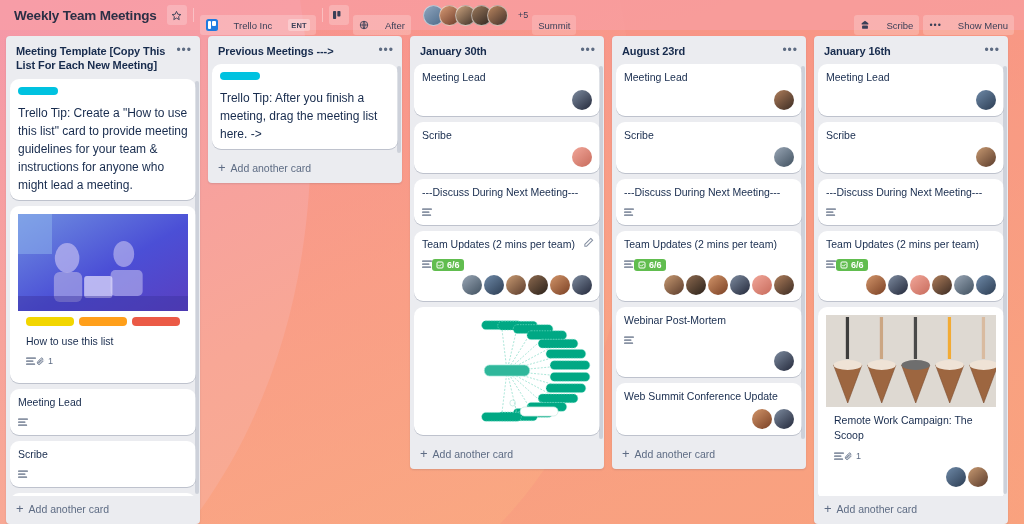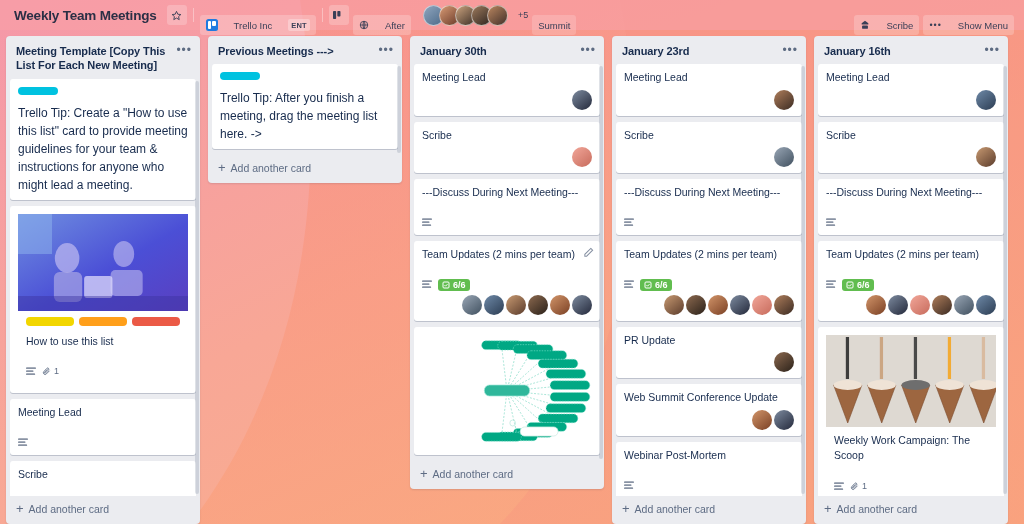--- a/index.html
+++ b/index.html
@@ -99,37 +99,37 @@
   }
   .cards {
     flex: 1 1 auto; overflow: hidden;
     padding: 0 4px; position: relative;
   }
   .scroll-rail {
     position: absolute; right: 1px; top: 2px; bottom: 2px;
     width: 4px; border-radius: 2px; background: rgba(9,30,66,0.13);
   }
   .card {
-    background: #fff; border-radius: 3px;
+    background: #fff; border-radius: 9px;
     margin-bottom: 6px; padding: 6px 8px 6px 8px;
     box-shadow: 0 1px 0 rgba(9,30,66,0.2);
     position: relative; cursor: pointer;
   }
   .card.nopad { padding: 8px; overflow: hidden; }
   .card-title {
     font-size: 10.5px; color: #172b4d; line-height: 1.45;
     word-wrap: break-word; padding-right: 2px;
   }
   .card-desc {
     font-size: 12px; color: #172b4d; line-height: 1.5;
   }
   .label-pill { height: 8px; width: 40px; border-radius: 4px; display: inline-block; margin: 2px 4px 5px 0; }
   .label-row { display: flex; gap: 5px; padding: 6px 8px 2px 8px; }
   .label-row .label-pill { width: 48px; height: 9px; margin: 0; }
-  .badges { display: flex; align-items: center; gap: 6px; margin-top: 16px; min-height: 13px; }
+  .badges { display: flex; align-items: center; gap: 0; margin-top: 6px; min-height: 13px; }
   .badge { display: flex; align-items: center; gap: 3px; color: #5e6c84; font-size: 9px; }
   .badge.check { background: #61bd4f; color: #fff; border-radius: 3px; padding: 1px 4px; font-weight: 600; }
   .desc-icon { display: inline-block; width: 10px; height: 9px; }
   .card-members { display: flex; justify-content: flex-end; gap: 2px; margin-top: 4px; }
   .card-members .mav {
     width: 20px; height: 20px; border-radius: 50%;
     background-size: cover; flex: 0 0 auto;
   }
   .card-members.wrap { flex-wrap: wrap; }
   .pencil {
@@ -439,21 +439,21 @@
         </div>
         <div class="scroll-rail"></div>
       </div>
       <div class="add-card">
         <span class="plus">+</span>
         <span>Add another card</span>
       </div>
     </div>
     <div class="list">
       <div class="list-header">
-        <div class="list-title">January 23rd</div>
+        <div class="list-title">August 23rd</div>
         <div class="list-menu">•••</div>
       </div>
       <div class="cards">
         <div class="card">
           <div class="card-title">Meeting Lead</div>
           <div class="card-members">
             <div class="mav" style="background:linear-gradient(140deg,#b07f5c,#3a2a22)"></div>
           </div>
         </div>
         <div class="card">
@@ -495,44 +495,38 @@
           <div class="card-members wrap">
             <div class="mav" style="background:linear-gradient(140deg,#c89a72,#5a3b2b)"></div>
             <div class="mav" style="background:linear-gradient(140deg,#8d6a50,#2a2119)"></div>
             <div class="mav" style="background:linear-gradient(140deg,#d2956a,#7a4024)"></div>
             <div class="mav" style="background:linear-gradient(140deg,#7e8ca0,#23283a)"></div>
             <div class="mav" style="background:linear-gradient(140deg,#f2a79a,#c76b5c)"></div>
             <div class="mav" style="background:linear-gradient(140deg,#b07f5c,#3a2a22)"></div>
           </div>
         </div>
         <div class="card">
-          <div class="card-title">PR Update</div>
-          <div class="card-members">
-            <div class="mav" style="background:linear-gradient(140deg,#8d6a50,#2a2119)"></div>
+          <div class="card-title">Webinar Post-Mortem</div>
+          <div class="badges">
+            <span class="badge">
+              <svg class="desc-icon" viewBox="0 0 12 10" fill="#8993a4">
+                <rect x="0" y="0" width="12" height="2" rx="1"></rect>
+                <rect x="0" y="3.6" width="9" height="2" rx="1"></rect>
+                <rect x="0" y="7.2" width="11" height="2" rx="1"></rect>
+              </svg>
+            </span>
+          </div>
+          <div class="card-members">
+            <div class="mav" style="background:linear-gradient(140deg,#7e8ca0,#23283a)"></div>
           </div>
         </div>
         <div class="card">
           <div class="card-title">Web Summit Conference Update</div>
           <div class="card-members">
             <div class="mav" style="background:linear-gradient(140deg,#d2956a,#7a4024)"></div>
-            <div class="mav" style="background:linear-gradient(140deg,#7e8ca0,#23283a)"></div>
-          </div>
-        </div>
-        <div class="card">
-          <div class="card-title">Webinar Post-Mortem</div>
-          <div class="badges">
-            <span class="badge">
-              <svg class="desc-icon" viewBox="0 0 12 10" fill="#8993a4">
-                <rect x="0" y="0" width="12" height="2" rx="1"></rect>
-                <rect x="0" y="3.6" width="9" height="2" rx="1"></rect>
-                <rect x="0" y="7.2" width="11" height="2" rx="1"></rect>
-              </svg>
-            </span>
-          </div>
-          <div class="card-members">
             <div class="mav" style="background:linear-gradient(140deg,#7e8ca0,#23283a)"></div>
           </div>
         </div>
         <div class="scroll-rail"></div>
       </div>
       <div class="add-card">
         <span class="plus">+</span>
         <span>Add another card</span>
       </div>
     </div>
@@ -611,21 +605,21 @@
             <rect x="129" y="2" width="3.4" height="42" fill="#f4a522" opacity=".9"></rect>
             <path d="M116 50 L146 50 L131 88 Z" fill="#9d6640"></path>
             <path d="M116 50 L146 50 L131 88 Z" fill="none" stroke="#7b4a2c" stroke-width="0.6"></path>
             <ellipse cx="131" cy="50" rx="15" ry="5" fill="#efe3d6"></ellipse>
             <rect x="165" y="2" width="3.4" height="42" fill="#d8b79a" opacity=".9"></rect>
             <path d="M152 50 L182 50 L167 88 Z" fill="#9d6640"></path>
             <path d="M152 50 L182 50 L167 88 Z" fill="none" stroke="#7b4a2c" stroke-width="0.6"></path>
             <ellipse cx="167" cy="50" rx="15" ry="5" fill="#efe3d6"></ellipse>
           </svg>
           <div class="cover-body">
-            <div class="card-title">Weekly Work Campaign: The Scoop</div>
+            <div class="card-title">Remote Work Campaign: The Scoop</div>
             <div class="badges">
               <span class="badge">
                 <svg class="desc-icon" viewBox="0 0 12 10" fill="#8993a4">
                   <rect x="0" y="0" width="12" height="2" rx="1"></rect>
                   <rect x="0" y="3.6" width="9" height="2" rx="1"></rect>
                   <rect x="0" y="7.2" width="11" height="2" rx="1"></rect>
                 </svg>
               </span>
               <span class="badge">
                 <svg width="9" height="9" viewBox="0 0 24 24" fill="none" stroke="#5e6c84" stroke-width="2.4">

